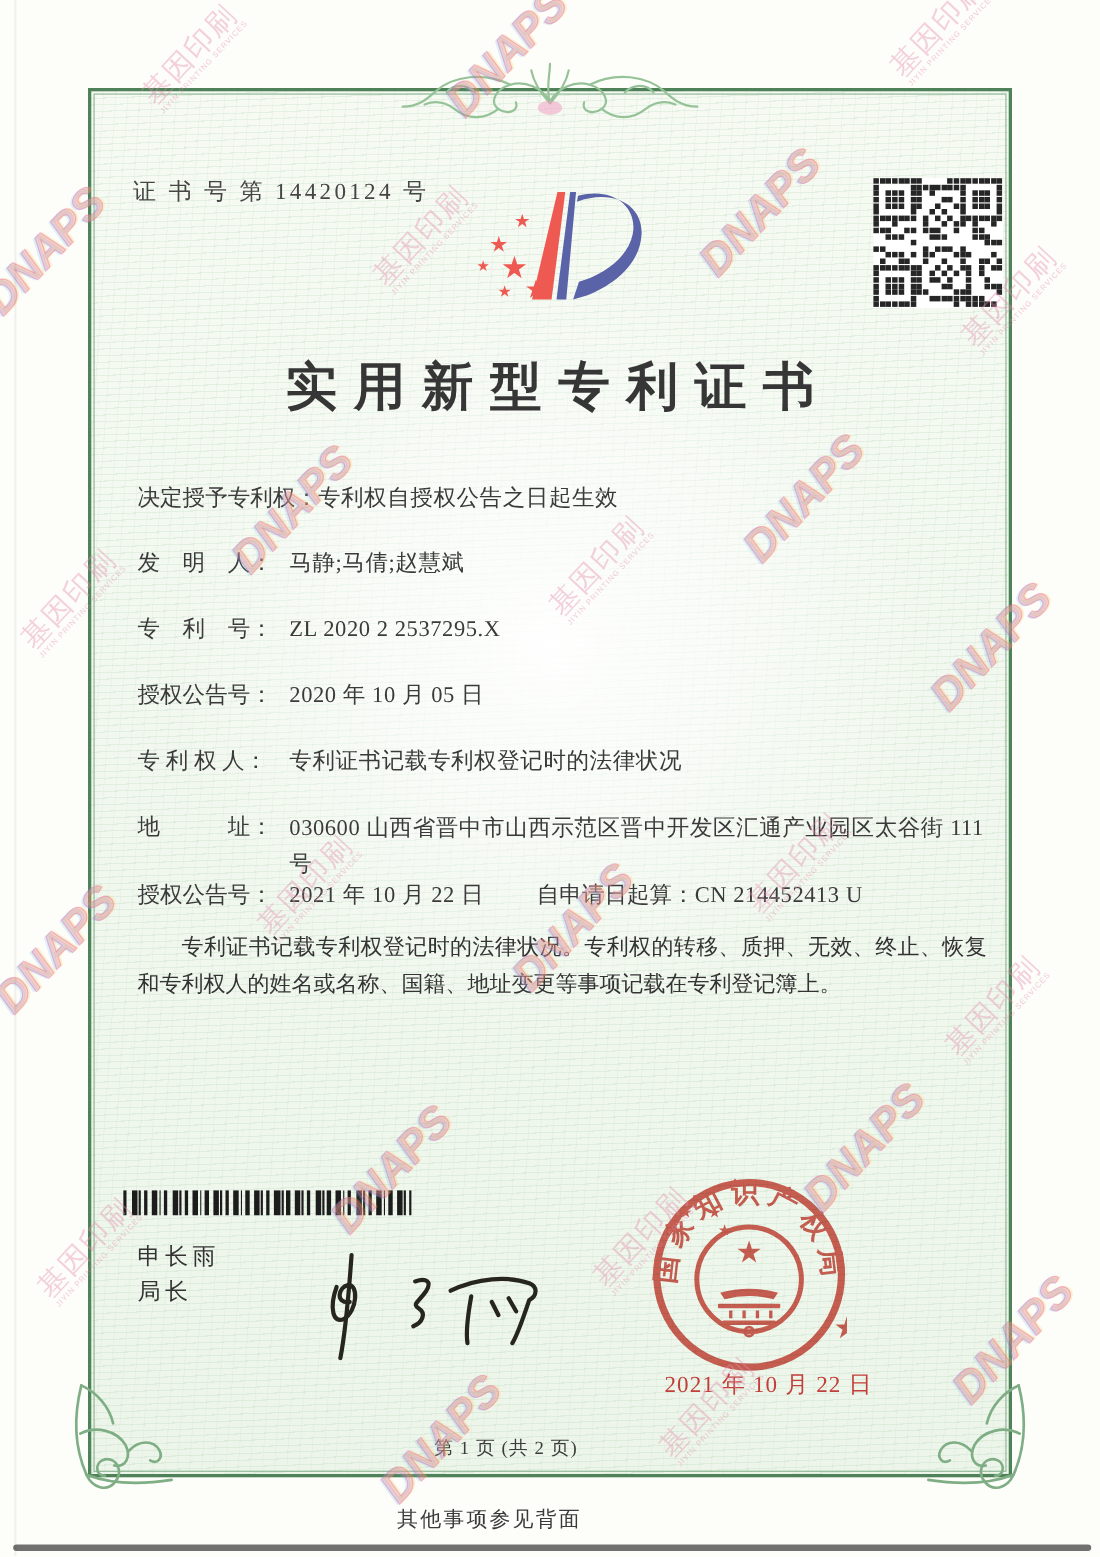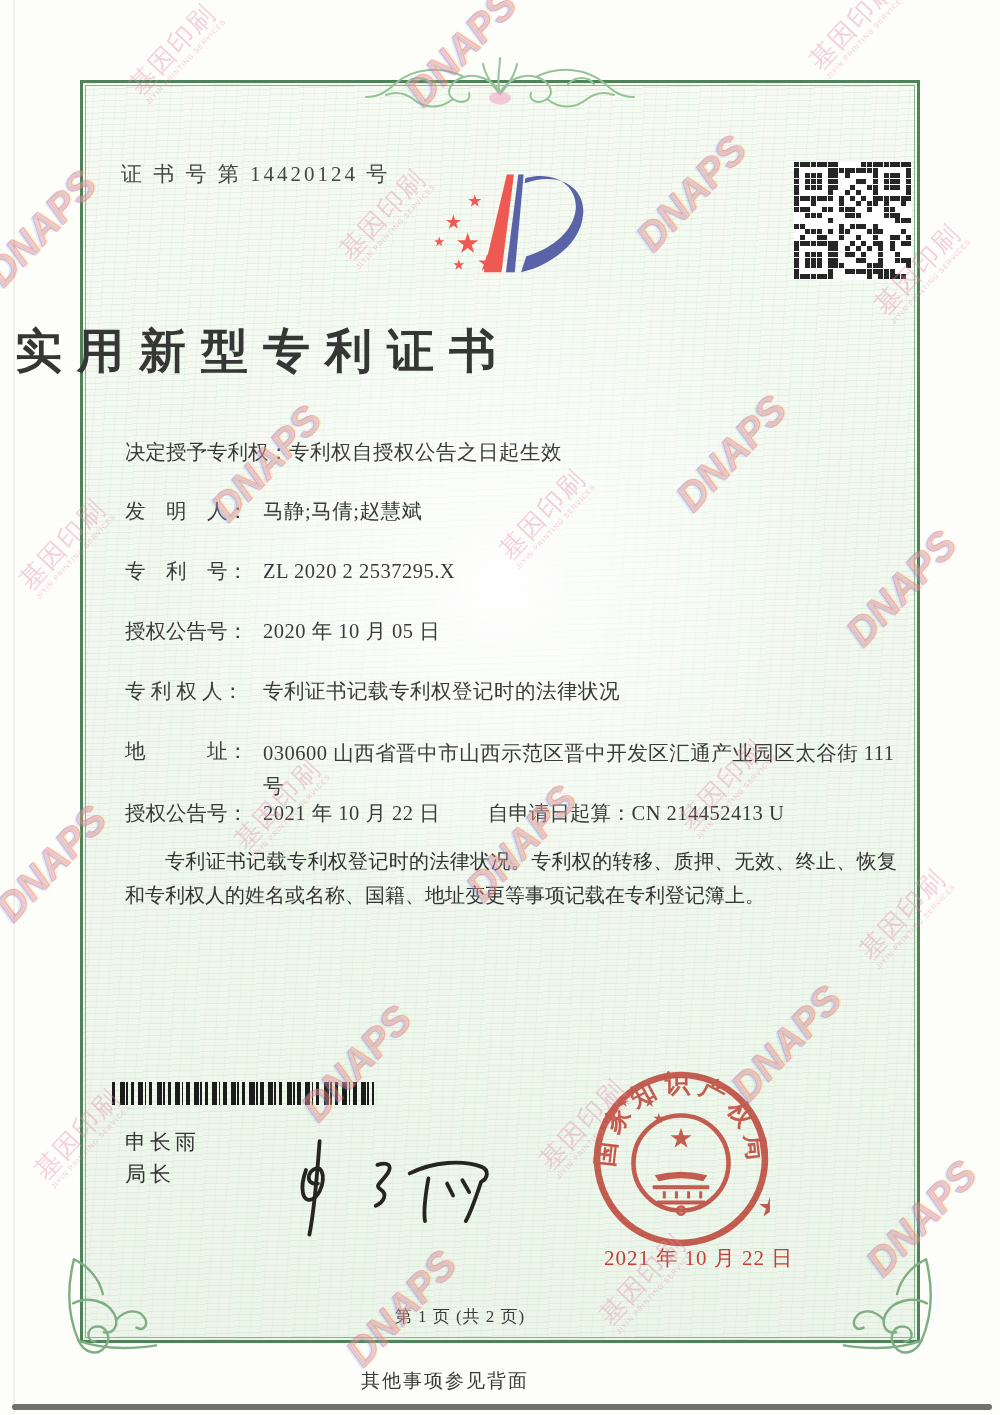--- a/index.html
+++ b/index.html
@@ -23,21 +23,21 @@
   .flourish-top{position:absolute;left:350px;top:40px;width:300px;height:72px;z-index:2;}
   .flourish-corner{position:absolute;width:118px;height:112px;z-index:2;}
   .fc-left{left:56px;top:1252px;}
   .fc-right{left:826px;top:1252px;transform:scaleX(-1);}
   
   .cert-no{position:absolute;left:121px;top:160px;font-size:21px;letter-spacing:3px;color:#454545;z-index:10;}
   .logo{position:absolute;left:425px;top:160px;width:160px;height:132px;z-index:10;}
   .qr{position:absolute;left:794px;top:162px;width:118px;height:118px;z-index:10;background:#fff;}
   .qr i{position:absolute;background:#262626;}
   .title{
-    position:absolute;left:0;right:0;top:320px;z-index:10;
+    position:absolute;left:0;right:0;top:320px;text-align:center;z-index:10;
     font-size:47px;font-weight:bold;letter-spacing:15px;padding-left:15px;color:#363636;
   }
   
   .row{position:absolute;left:125px;font-size:20.5px;color:#3a3a3a;white-space:nowrap;z-index:10;}
   .row .lab{display:inline-block;min-width:138px;}
   .row .val{letter-spacing:.5px;}
   .row.addr .val{display:inline-block;white-space:normal;width:632px;vertical-align:top;line-height:33px;}
   
   .paras{position:absolute;left:125px;top:845px;width:772px;z-index:10;
     font-size:20px;line-height:33.8px;color:#333;text-align:justify;}

